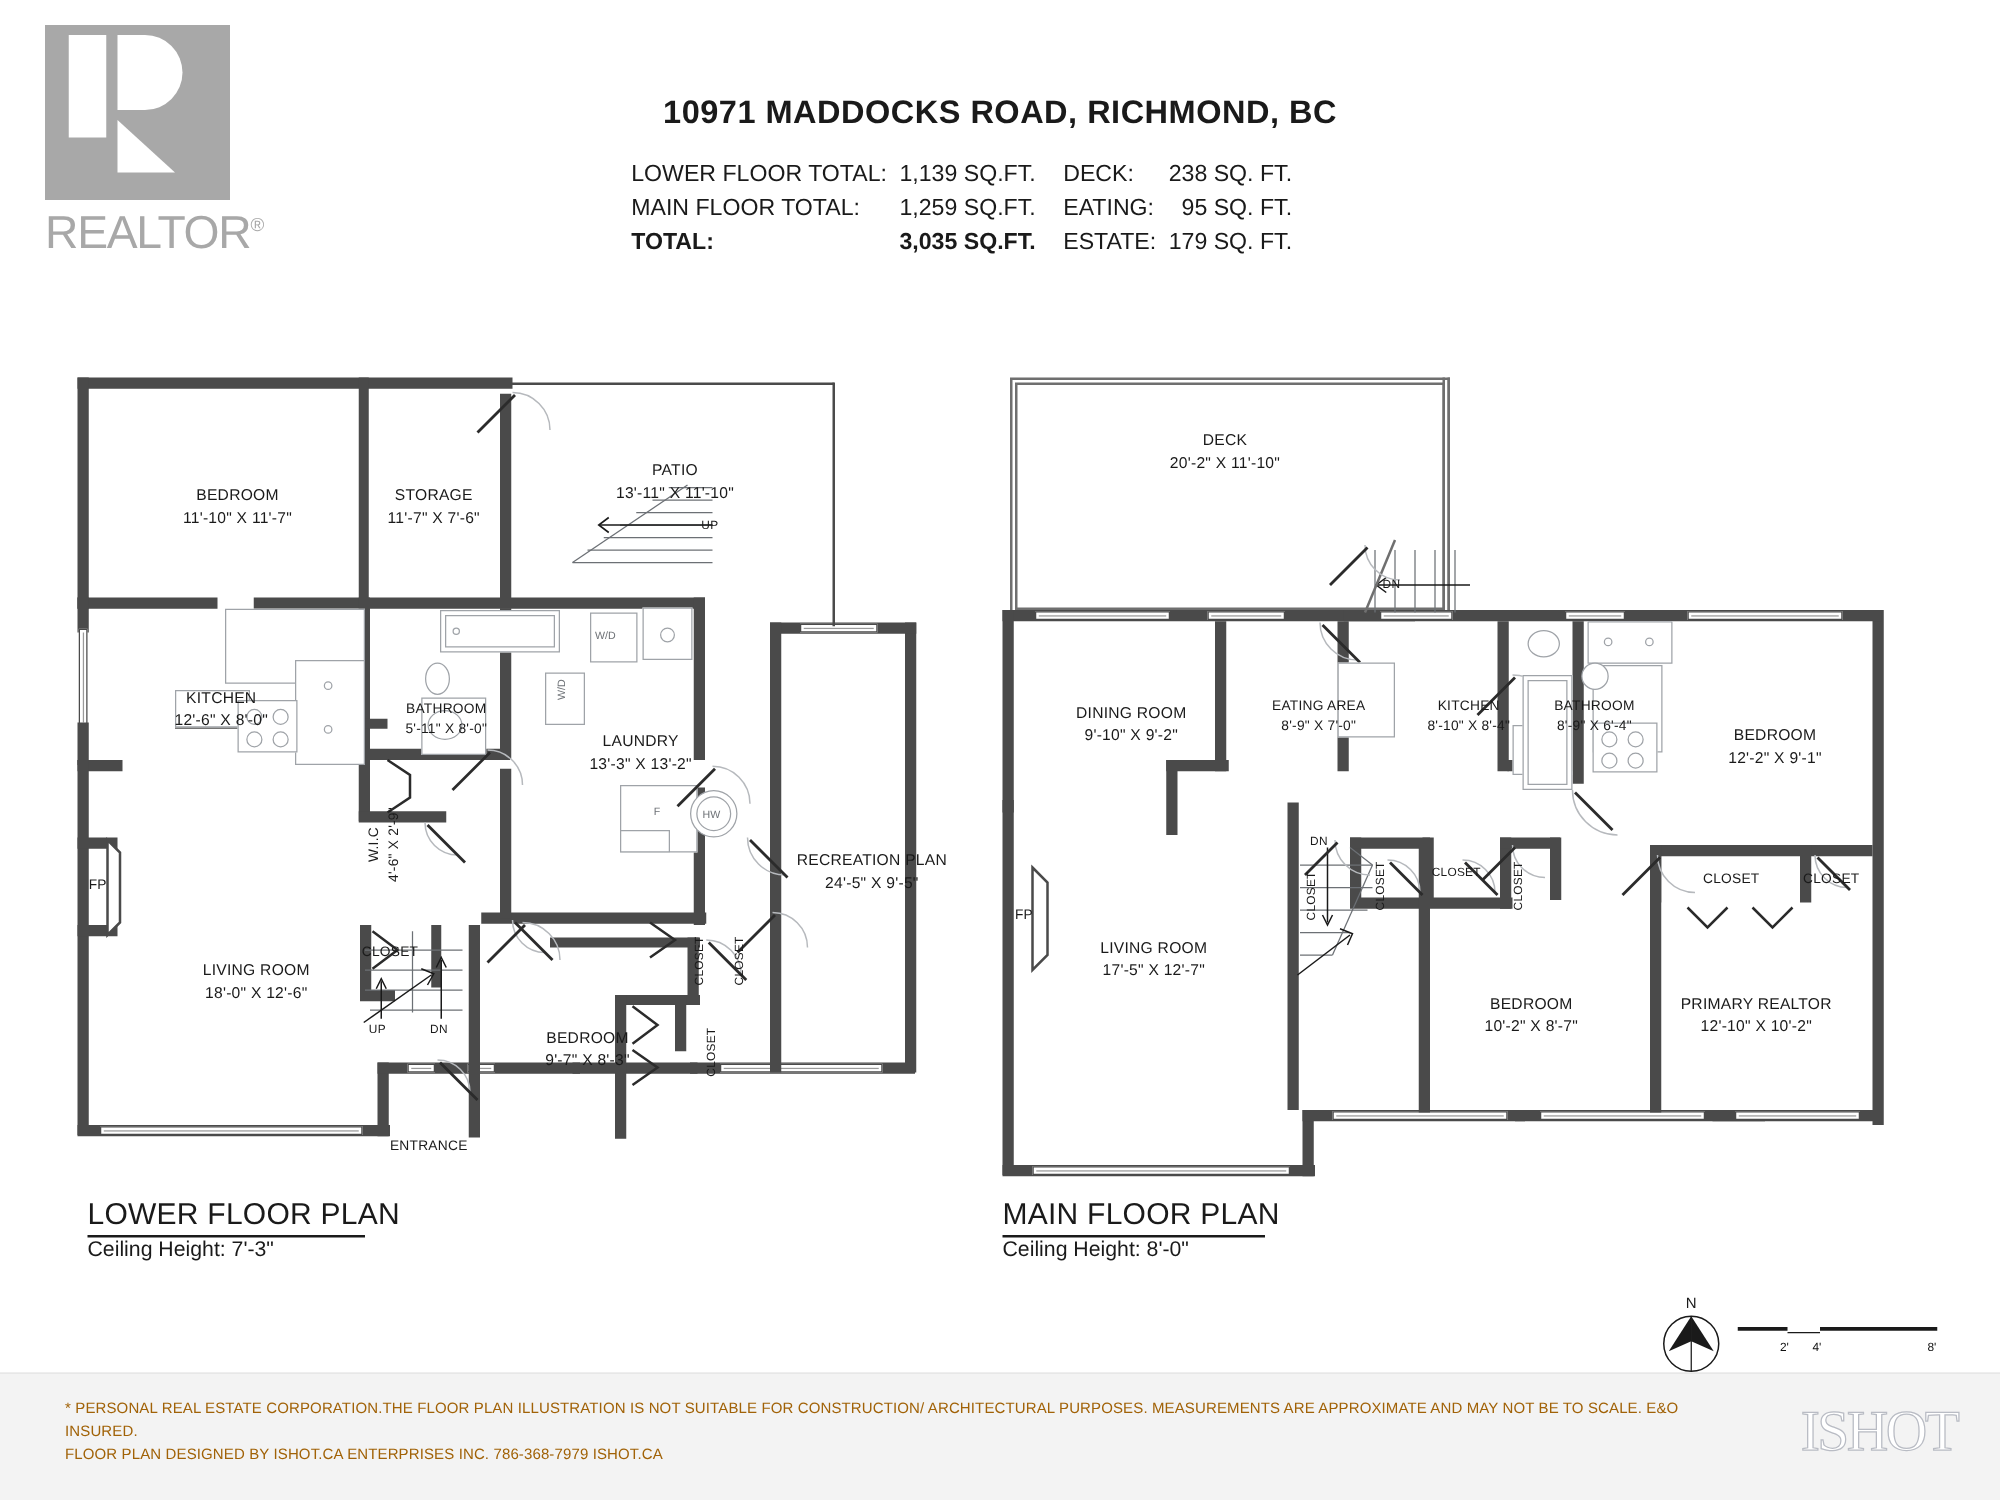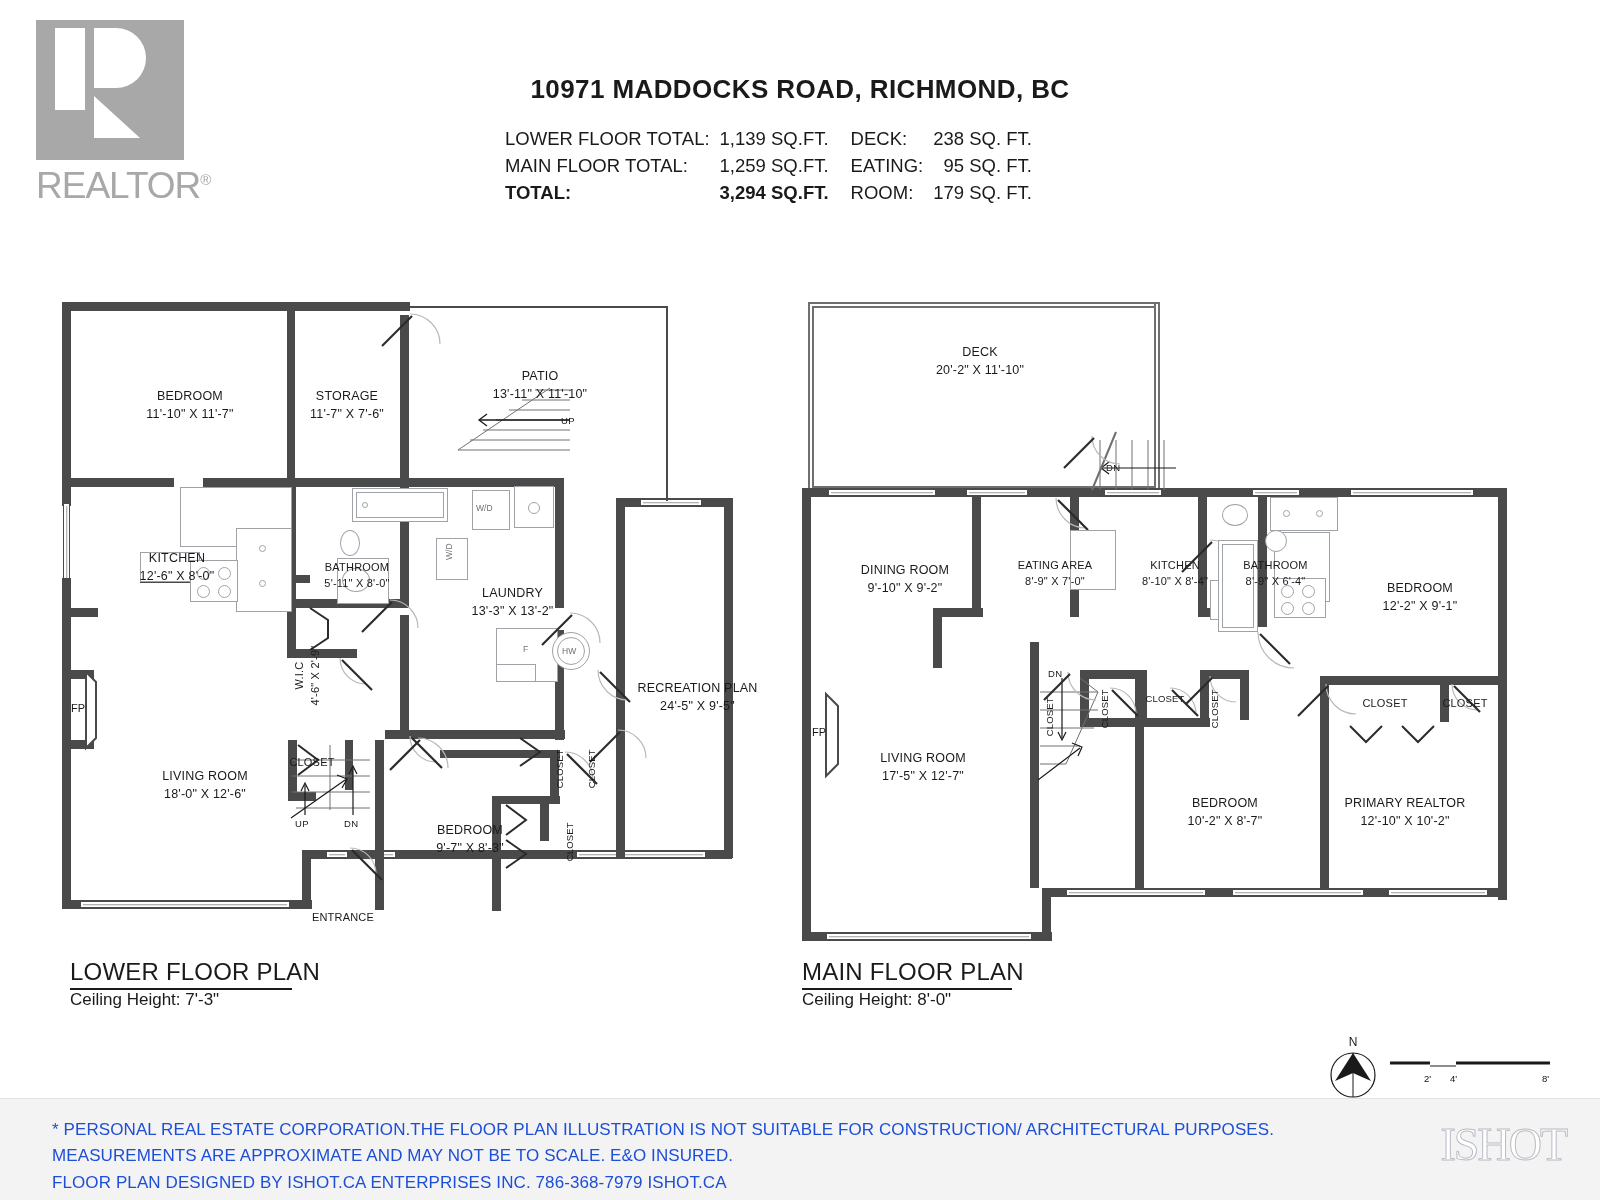--- a/index.html
+++ b/index.html
@@ -69,21 +69,21 @@
   #scalebar { position:absolute; left:1390px; top:1055px; width:160px; height:40px; }
   .sc-tick { position:absolute; font-size:9.5px; color:#111; }
 
   
   #footer {
     position:absolute; left:0; top:1098px; width:1600px; height:102px;
     background:#f3f3f3; border-top:1px solid #e3e3e3;
   }
   #footer-text {
     position:absolute; left:52px; top:18px; width:1300px;
-    font-size:17px; line-height:1.55; letter-spacing:0.1px; color:#1d4ed8;
+    font-size:12px; line-height:1.55; letter-spacing:0.1px; color:#a16207;
   }
   #ishot-logo {
     position:absolute; right:34px; top:16px; width:180px; height:60px;
     font-size:46px; letter-spacing:-2px; color:#ffffff;
     -webkit-text-stroke:1px #b9bcc4;
     font-family:"Liberation Serif", serif;
     text-align:right; line-height:60px;
   }
 
   
@@ -128,22 +128,22 @@
         <td class="s-val2">238 SQ. FT.</td>
       </tr>
       <tr>
         <td class="s-lbl">MAIN FLOOR TOTAL:</td>
         <td class="s-val">1,259 SQ.FT.</td>
         <td class="s-lbl2">EATING:</td>
         <td class="s-val2">95 SQ. FT.</td>
       </tr>
       <tr>
         <td class="s-lbl bold">TOTAL:</td>
-        <td class="s-val bold">3,294 SQ.FT.</td>
-        <td class="s-lbl2">ROOM:</td>
+        <td class="s-val bold">3,035 SQ.FT.</td>
+        <td class="s-lbl2">ESTATE:</td>
         <td class="s-val2">179 SQ. FT.</td>
       </tr>
     </tbody>
       </table>
   </div>
 </div>
 
 <div id="plans">
 
   <div class="plan" id="plan-lower">

